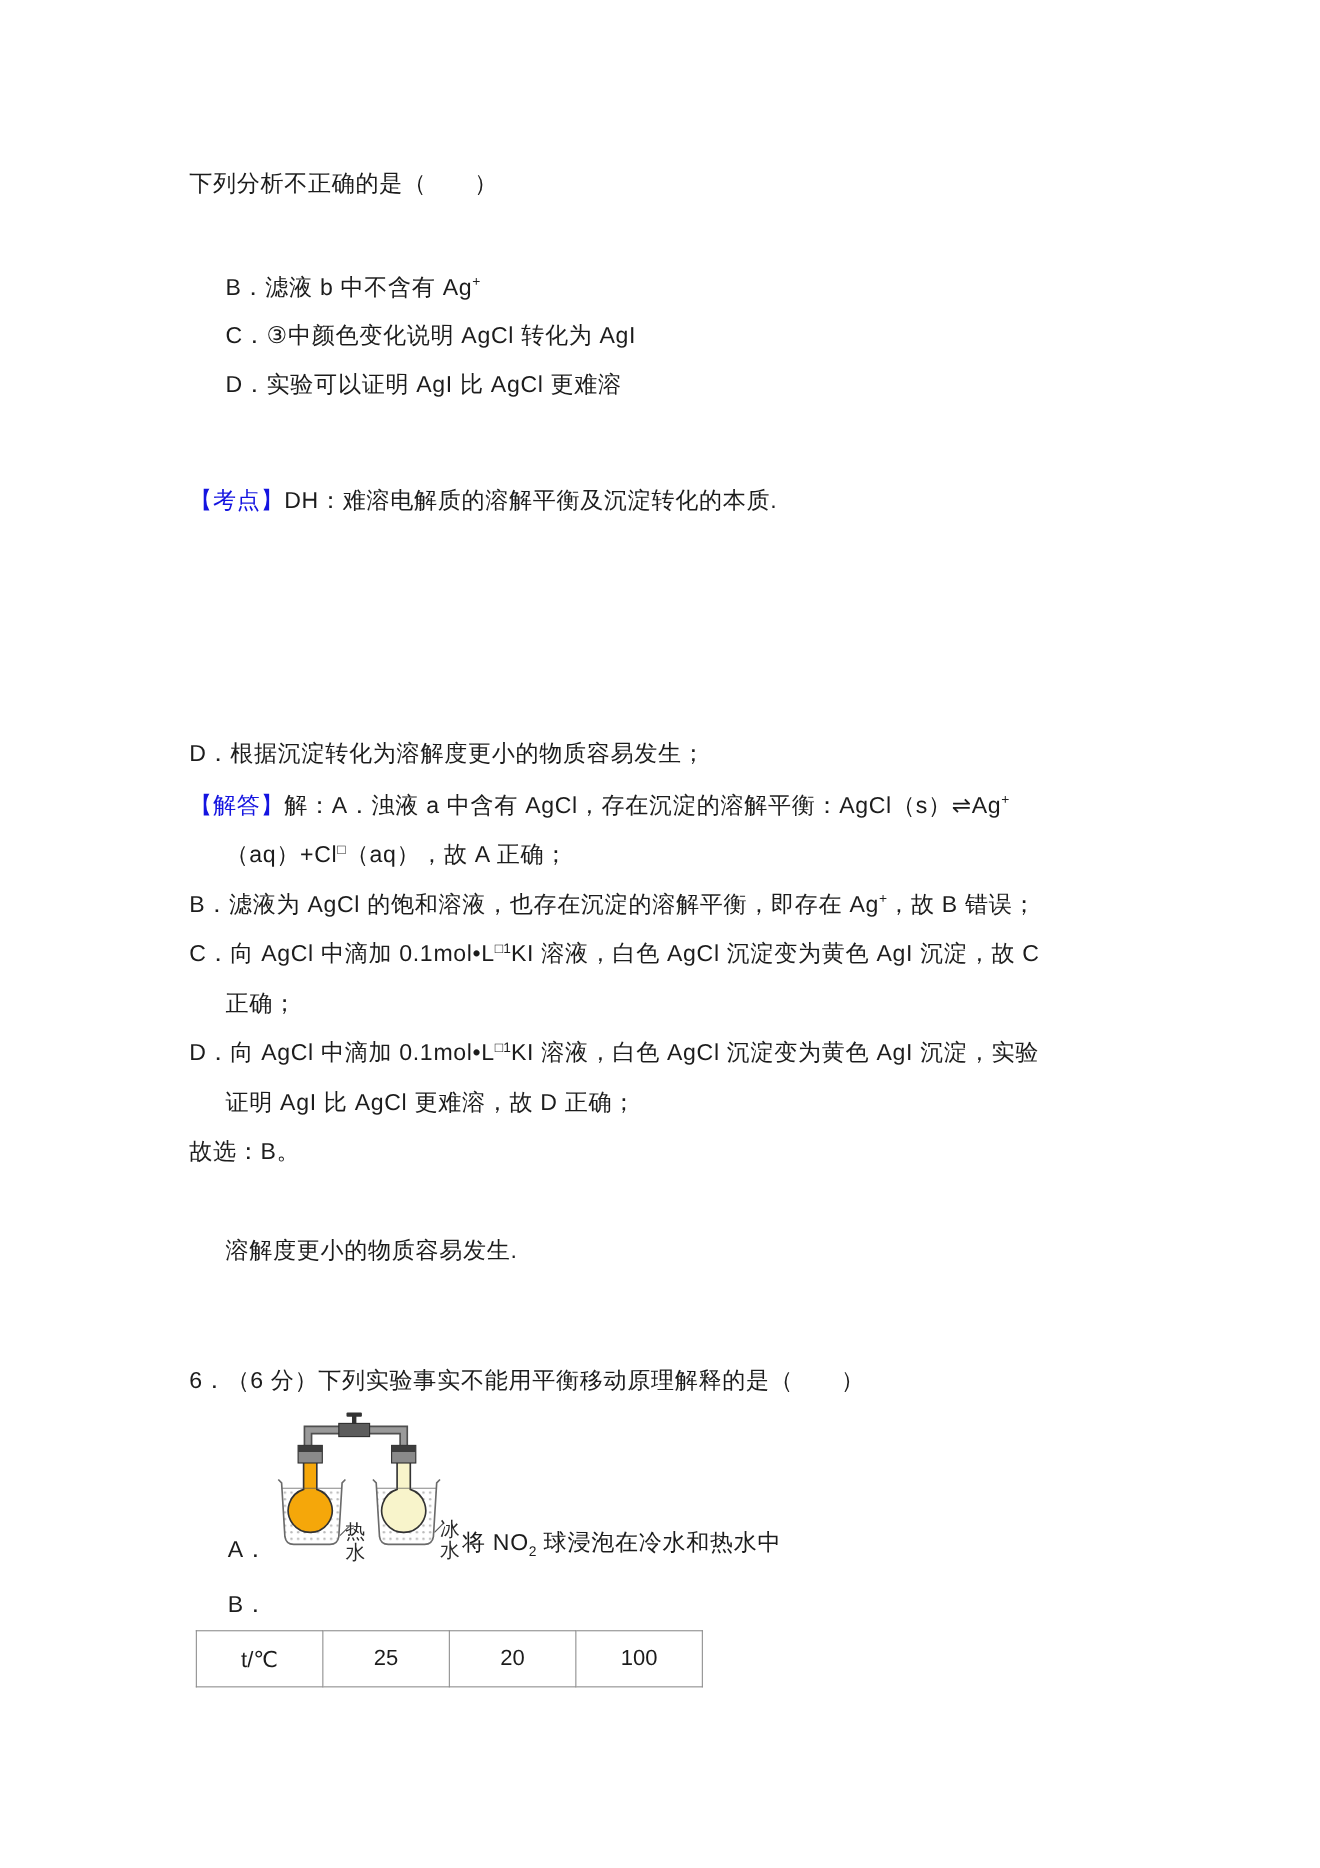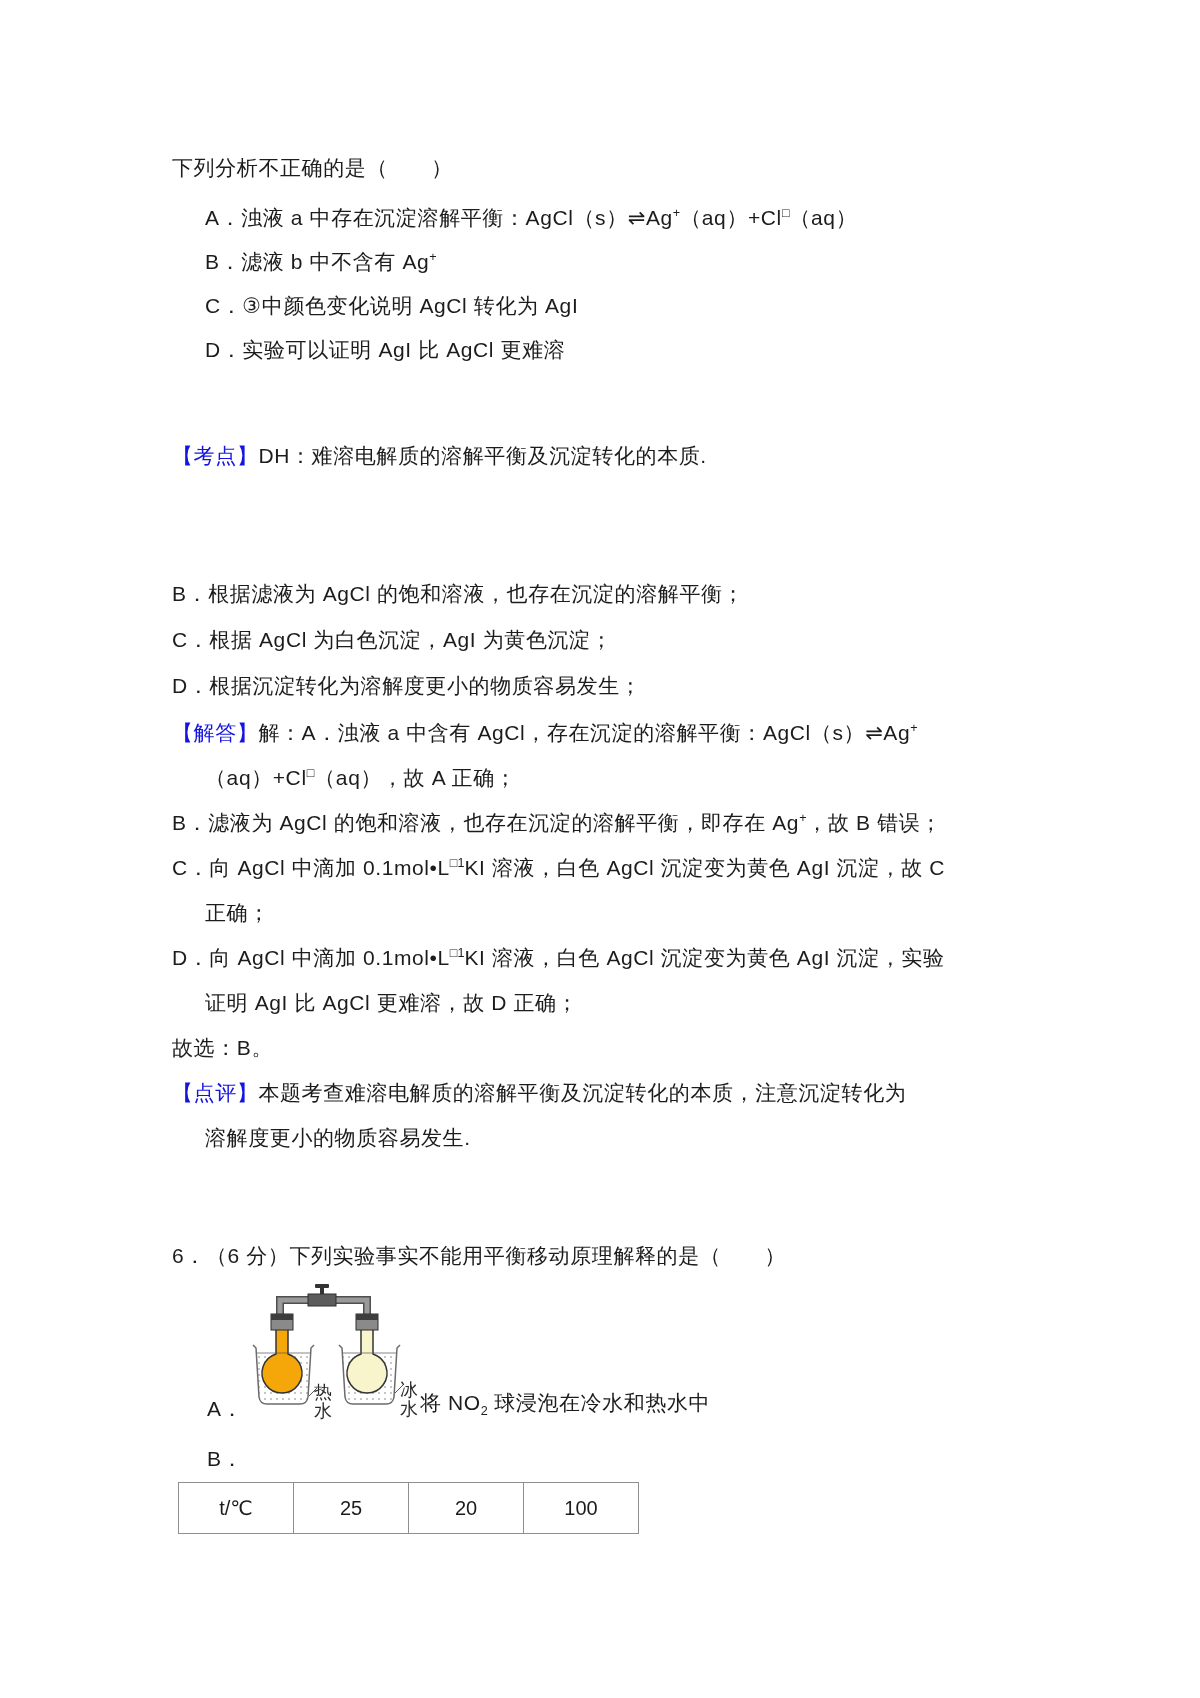--- a/index.html
+++ b/index.html
@@ -59,38 +59,34 @@
     letter-spacing:1px;
     color:#222;
   }
 </style>
 </head>
 <body>
 
 <div class="page">
 
   <div class="para" style="left:172px;top:155px"><span>下列分析不正确的是（　　）</span></div>
-  <div class="para" style="left:205px;top:205px"><span>A．浊液 a 中存在沉淀溶解平衡：AgCl（s）⇌Ag</span><span class="seg-sup">+</span><span>（aq）+Cl</span><span class="seg-sup">□</span><span>（aq）</span></div>
   <div class="para" style="left:205px;top:249px"><span>B．滤液 b 中不含有 Ag</span><span class="seg-sup">+</span></div>
   <div class="para" style="left:205px;top:293px"><span>C．③中颜色变化说明 AgCl 转化为 AgI</span></div>
   <div class="para" style="left:205px;top:337px"><span>D．实验可以证明 AgI 比 AgCl 更难溶</span></div>
 
   <div class="para" style="left:172px;top:443px"><span class="seg-label">【考点】</span><span>DH：难溶电解质的溶解平衡及沉淀转化的本质.</span></div>
-  <div class="para" style="left:172px;top:581px"><span>B．根据滤液为 AgCl 的饱和溶液，也存在沉淀的溶解平衡；</span></div>
-  <div class="para" style="left:172px;top:627px"><span>C．根据 AgCl 为白色沉淀，AgI 为黄色沉淀；</span></div>
   <div class="para" style="left:172px;top:720px"><span class="seg-label">【解答】</span><span>解：A．浊液 a 中含有 AgCl，存在沉淀的溶解平衡：AgCl（s）⇌Ag</span><span class="seg-sup">+</span></div>
   <div class="para" style="left:172px;top:673px"><span>D．根据沉淀转化为溶解度更小的物质容易发生；</span></div>
   <div class="para" style="left:205px;top:765px"><span>（aq）+Cl</span><span class="seg-sup">□</span><span>（aq），故 A 正确；</span></div>
   <div class="para" style="left:172px;top:810px"><span>B．滤液为 AgCl 的饱和溶液，也存在沉淀的溶解平衡，即存在 Ag</span><span class="seg-sup">+</span><span>，故 B 错误；</span></div>
   <div class="para" style="left:172px;top:855px"><span>C．向 AgCl 中滴加 0.1mol•L</span><span class="seg-sup">□1</span><span>KI 溶液，白色 AgCl 沉淀变为黄色 AgI 沉淀，故 C</span></div>
   <div class="para" style="left:205px;top:900px"><span>正确；</span></div>
   <div class="para" style="left:172px;top:945px"><span>D．向 AgCl 中滴加 0.1mol•L</span><span class="seg-sup">□1</span><span>KI 溶液，白色 AgCl 沉淀变为黄色 AgI 沉淀，实验</span></div>
   <div class="para" style="left:205px;top:990px"><span>证明 AgI 比 AgCl 更难溶，故 D 正确；</span></div>
   <div class="para" style="left:172px;top:1035px"><span>故选：B。</span></div>
-  <div class="para" style="left:172px;top:1080px"><span class="seg-label">【点评】</span><span>本题考查难溶电解质的溶解平衡及沉淀转化的本质，注意沉淀转化为</span></div>
   <div class="para" style="left:205px;top:1125px"><span>溶解度更小的物质容易发生.</span></div>
 
   <div class="para" style="left:172px;top:1243px"><span>6．（6 分）下列实验事实不能用平衡移动原理解释的是（　　）</span></div>
 
   <div class="figure-wrap">
     <svg width="215" height="135" viewBox="0 0 215 135">
       <defs>
         <pattern id="dots" width="6" height="6" patternUnits="userSpaceOnUse">
           <circle cx="2" cy="2" r="1.1" fill="#b8b8b8"></circle>
         </pattern>

